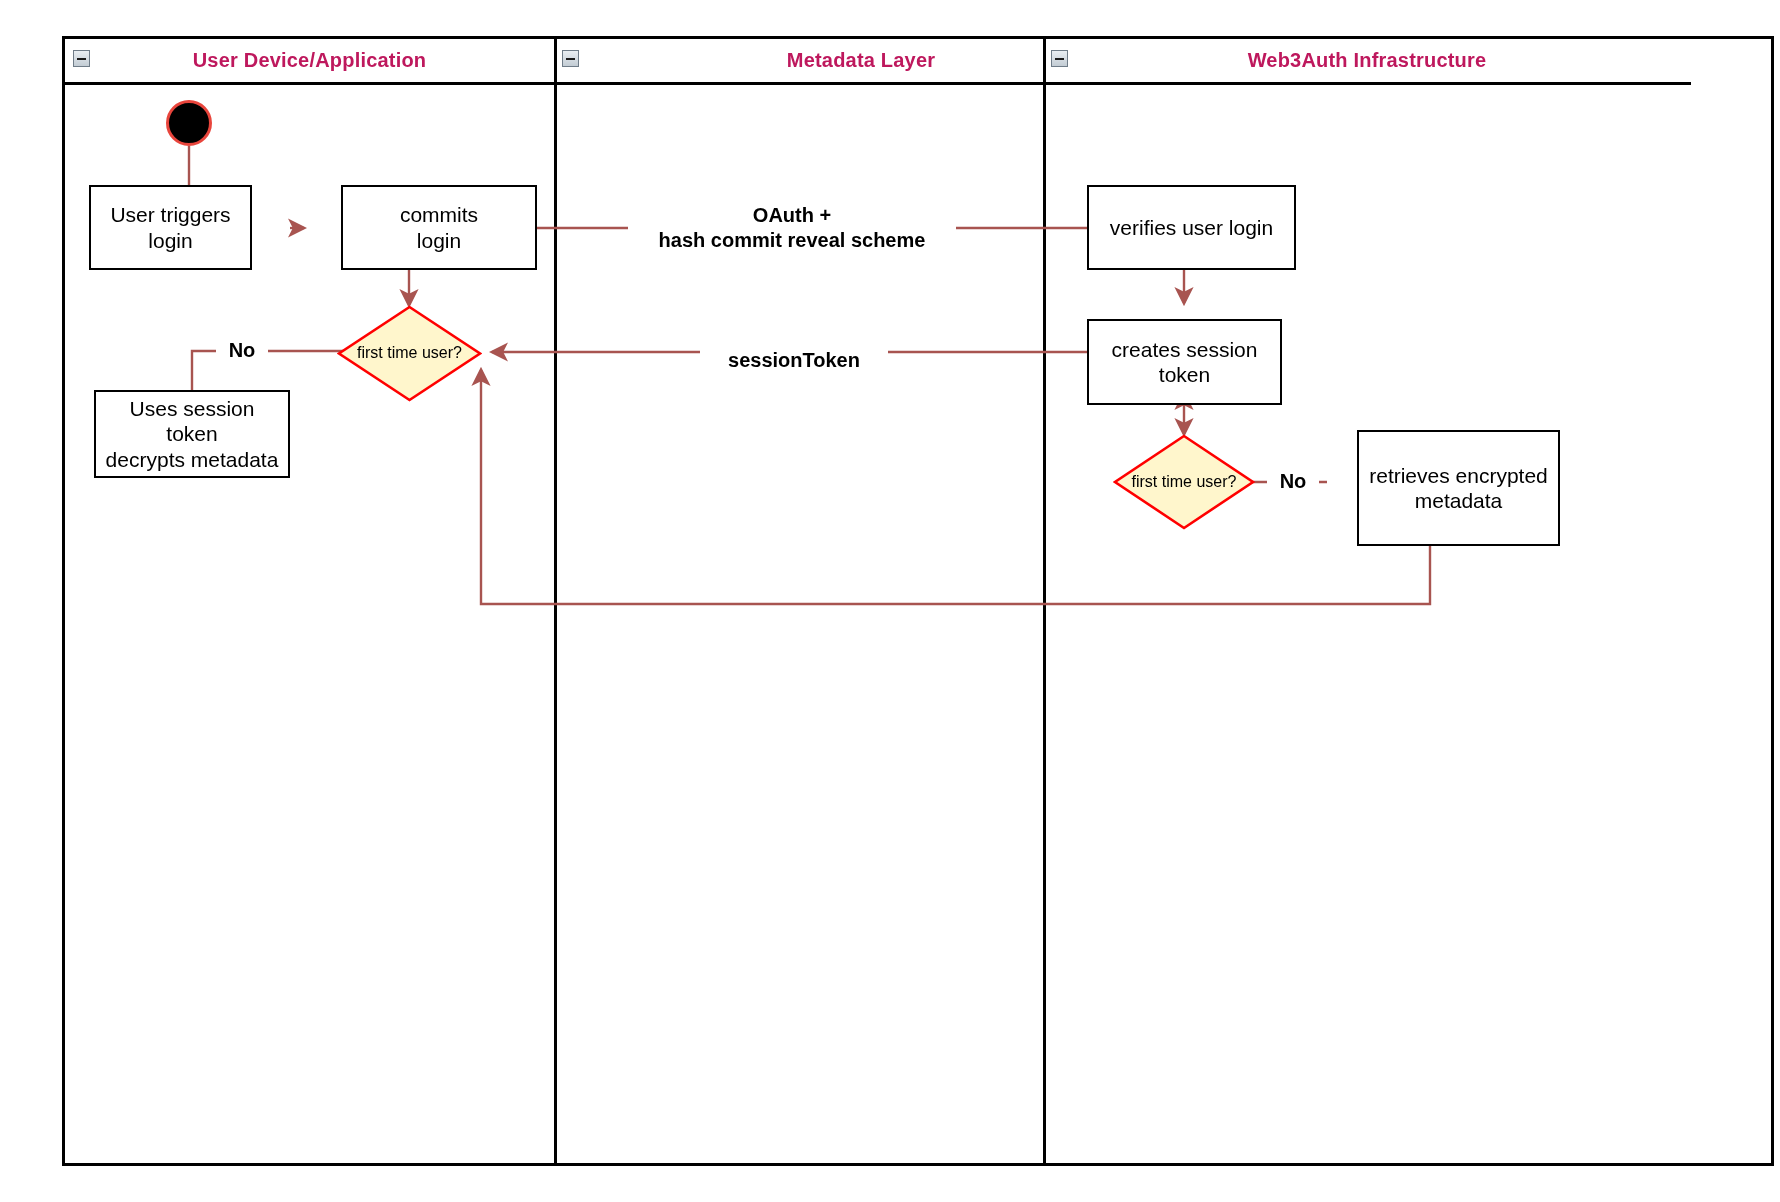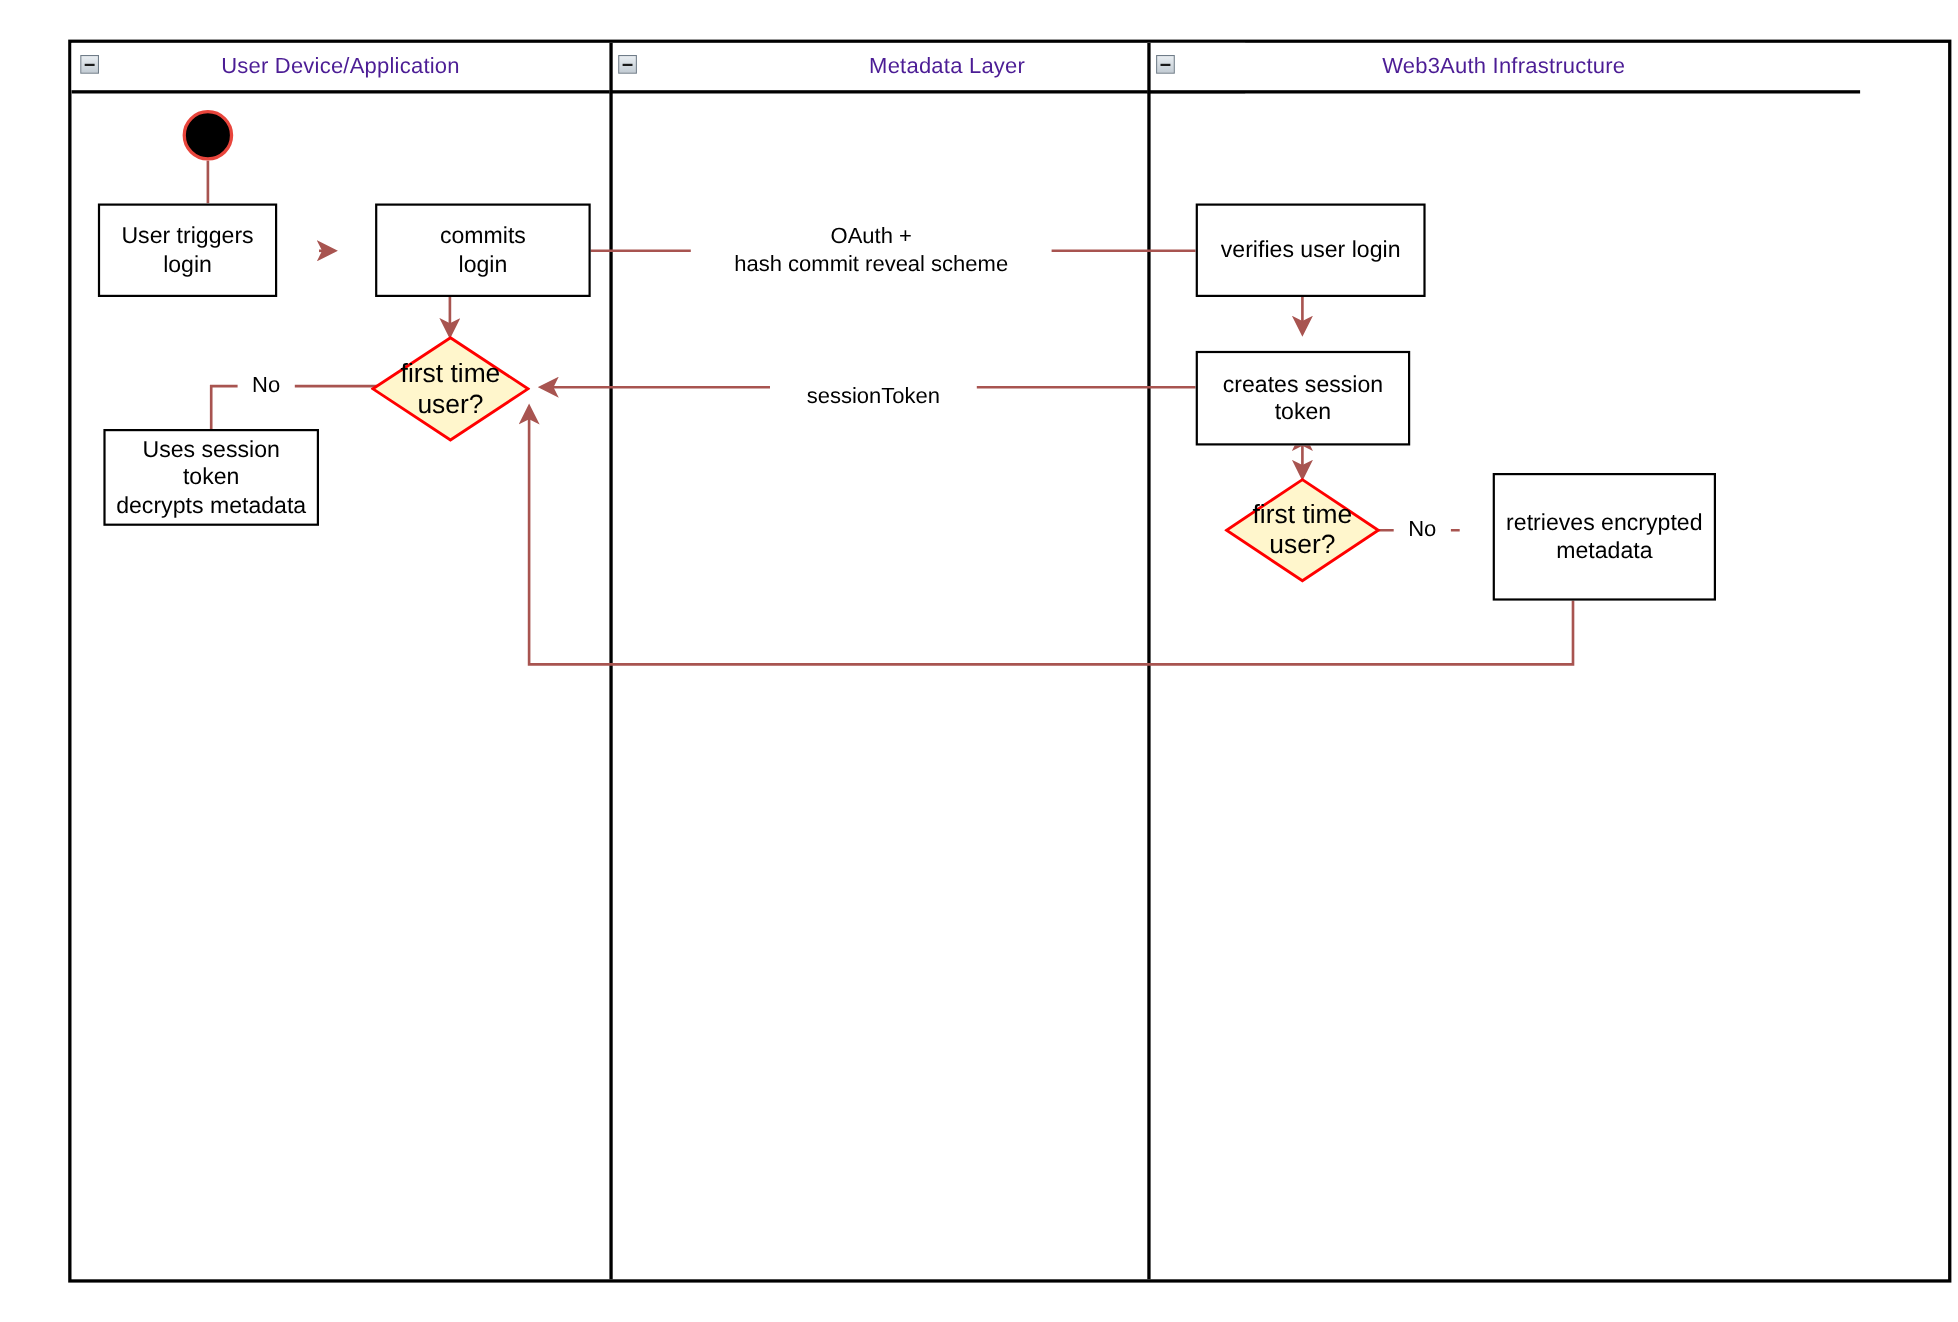--- a/index.html
+++ b/index.html
@@ -24,21 +24,21 @@
     border-left:3px solid #000000;
   }
   .lane-header{
     position:absolute;top:0;height:46px;
     box-sizing:border-box;
     border-bottom:3px solid #000000;
     background:#ffffff;
     display:flex;align-items:center;justify-content:center;
   }
   .lane-title{
-    font-size:20px;font-weight:normal;color:#4c1d95;
+    font-size:20px;font-weight:bold;color:#be185d;
     letter-spacing:.2px;
     white-space:nowrap;
   }
   .collapse-icon{
     position:absolute;left:8px;top:11px;
     width:17px;height:17px;
     box-sizing:border-box;
     border:1px solid #6f7c88;
     background:linear-gradient(#e9eef2,#c3ccd4);
     display:flex;align-items:center;justify-content:center;
@@ -60,40 +60,40 @@
   }
   .act span{display:block;}
 
   .diamond{
     position:absolute;
     display:flex;align-items:center;justify-content:center;
   }
   .diamond svg{position:absolute;left:0;top:0;}
   .diamond .dlabel{
     position:relative;z-index:2;
-    font-size:24px;color:#000000;line-height:1.15;text-align:center;
+    font-size:16px;color:#000000;line-height:1.15;text-align:center;
     pointer-events:none;
   }
 
   .startnode{
     position:absolute;
     border-radius:50%;
     background:#000000;
     border:3px solid #e8453c;
     box-sizing:border-box;
   }
 
   
   .edge-label{
     position:absolute;
     font-size:20px;color:#000000;line-height:1.25;
     text-align:center;background:#ffffff;
     padding:0 4px;white-space:nowrap;
   }
-  .edge-label span{display:block;}
+  .edge-label span{display:block;font-weight:bold;}
 
   #edges{position:absolute;left:0;top:0;width:1780px;height:1202px;pointer-events:none;}
 </style>
 </head>
 <body>
 
 <div id="canvas">
 
   <div class="pool">
 

